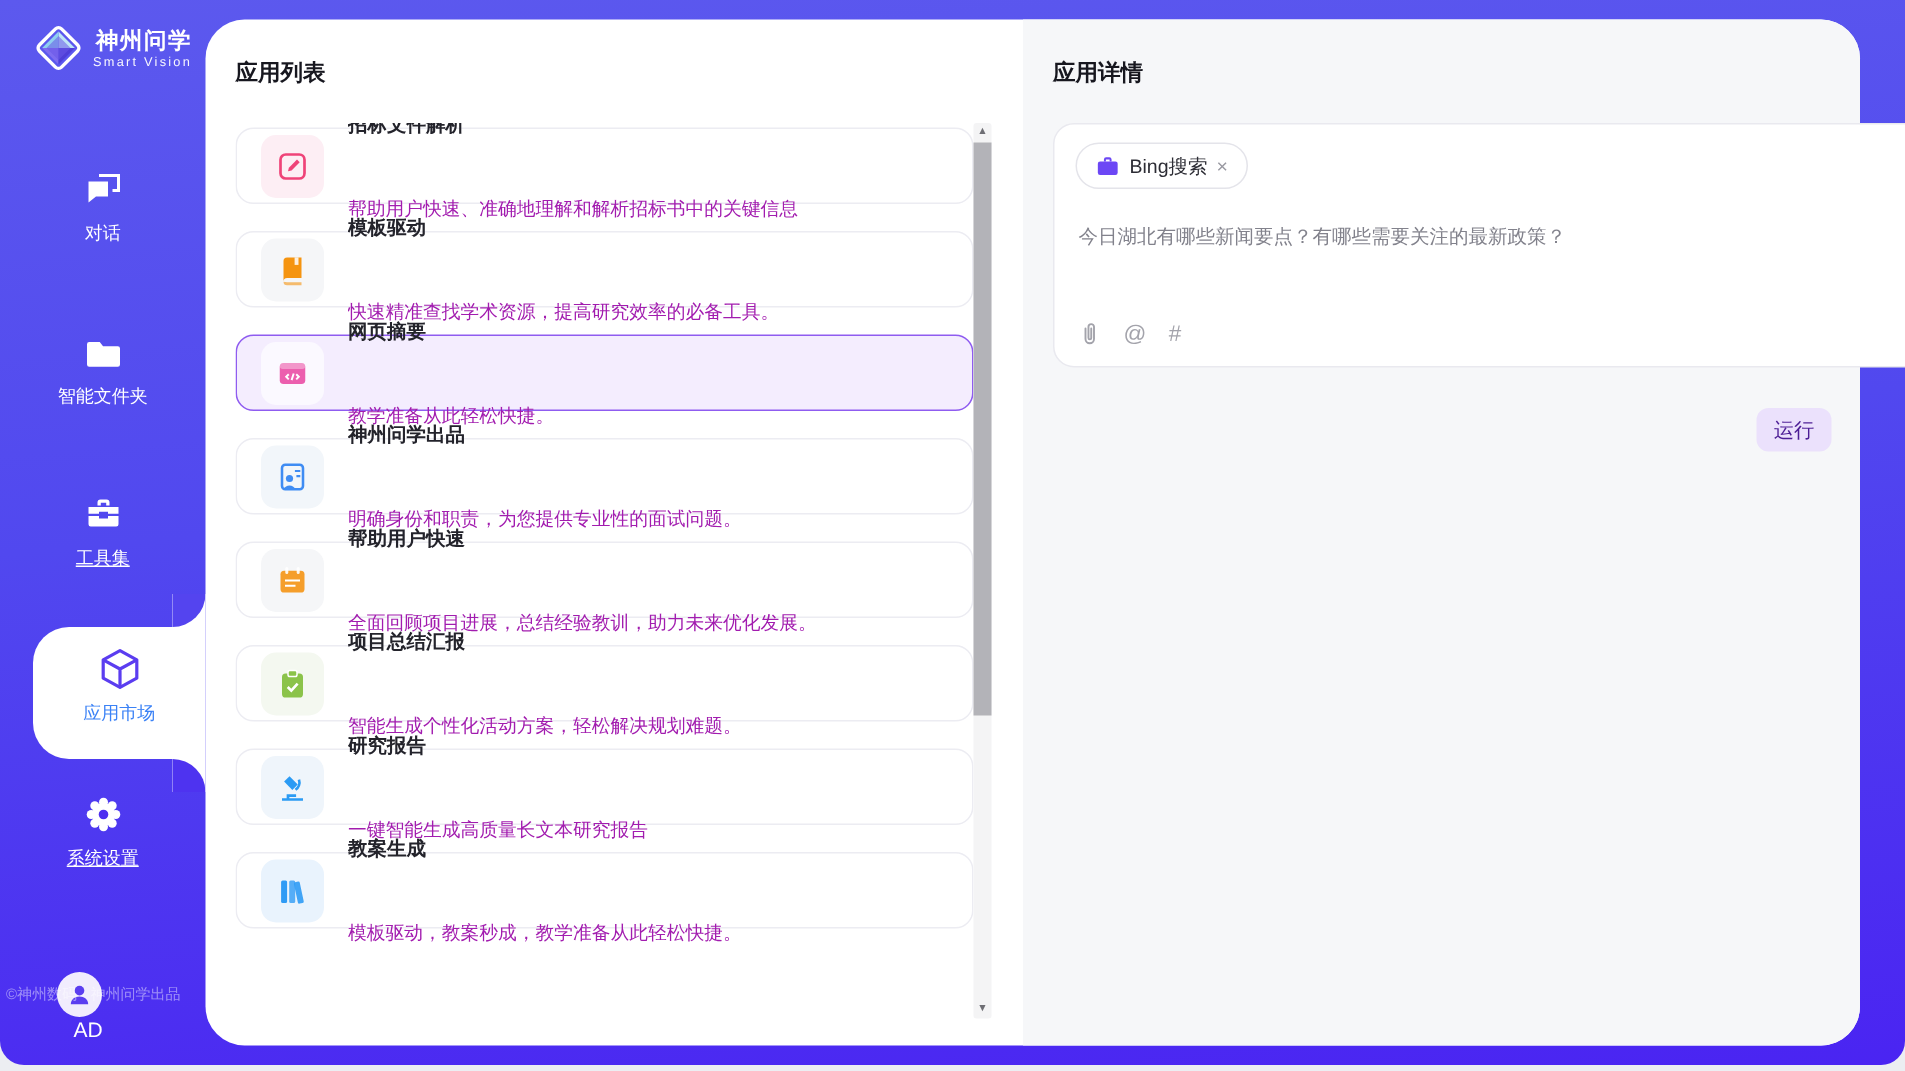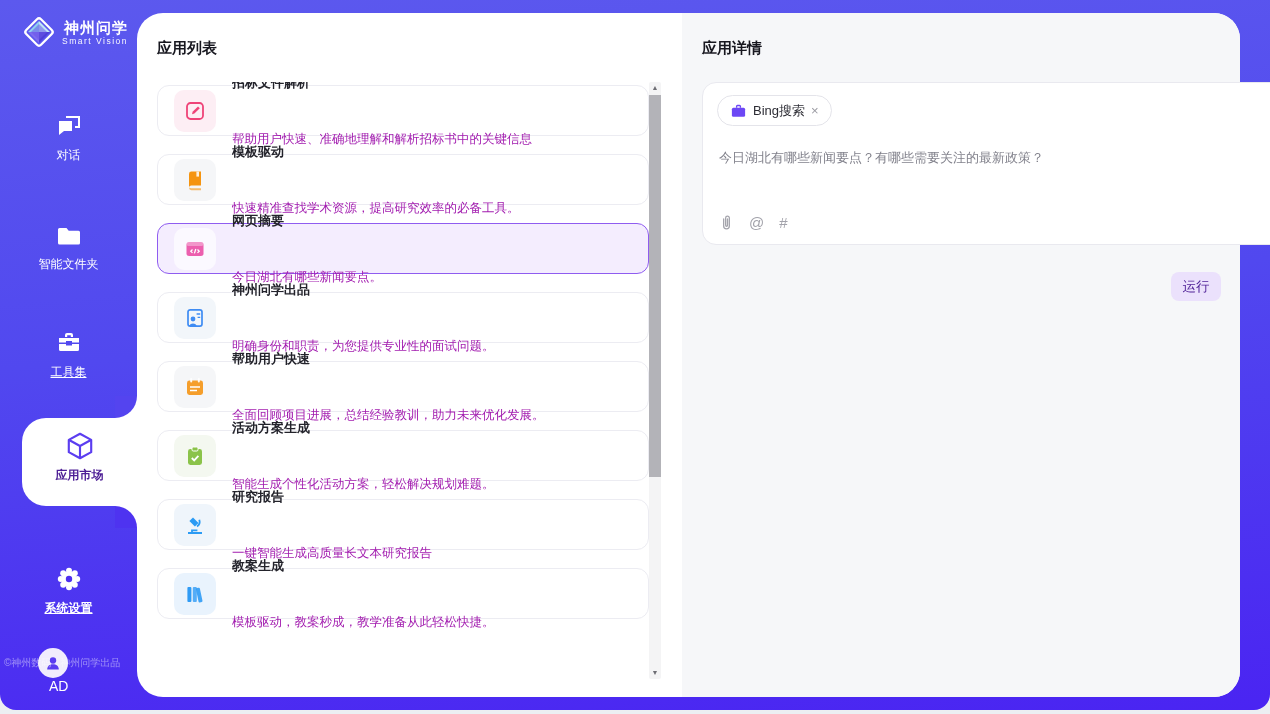--- a/index.html
+++ b/index.html
@@ -20,21 +20,21 @@
   .logo-sub { font-size:8.5px; letter-spacing:1.5px; opacity:.95; }
 
   .nav-item { position:absolute; left:0; width:137px; text-align:center; color:#fff; cursor:pointer; }
   .nav-item svg { display:block; margin:0 auto 7px; }
   .nav-label { font-size:12px; color:#fff; }
   .nav-label.underlined { text-decoration:underline; }
 
   .sel-bubble { position:absolute; left:22px; top:418px; width:115px; height:88px;
     background:#fff; border-radius:24px 0 0 24px; text-align:center; cursor:pointer; }
   .sel-bubble svg { display:block; margin:12px auto 5px; }
-  .sel-label { font-size:12px; color:#4c1d95; font-weight:700; }
+  .sel-label { font-size:12px; color:#3b82f6; font-weight:400; }
   .corner { position:absolute; right:0; width:22px; height:22px; background:#fff; overflow:hidden; }
   .corner.top { top:396px; }
   .corner.bottom { top:506px; }
   .corner .inner { width:100%; height:100%; }
   .corner.top .inner { background:#5444ef; border-bottom-right-radius:22px; }
   .corner.bottom .inner { background:#4e33f0; border-top-right-radius:22px; }
 
   .user-row { position:absolute; left:38px; top:648px; display:flex; align-items:center; cursor:pointer;flex-direction:column; }
   .avatar { width:30px; height:30px; border-radius:50%; background:#f1ecfd;
     display:flex; align-items:center; justify-content:center; }
@@ -141,21 +141,21 @@
       <svg width="32" height="32" viewBox="0 0 30 30" fill="none" stroke="#5b3df0" stroke-width="2" stroke-linejoin="round">
         <path d="M15 3.5 25.5 9.25v11.5L15 26.5 4.5 20.75V9.25z"></path>
         <path d="M4.8 9.4 15 15l10.2-5.6M15 15v11"></path>
       </svg>
       <div class="sel-label">应用市场</div>
     </div>
     <div class="corner bottom">
         <div class="inner"></div>
       </div>
 
-    <div class="nav-item" style="top:565px;font-weight:bold;">
+    <div class="nav-item" style="top:529px;">
       <svg width="28" height="28" viewBox="0 0 28 28">
         <g fill="#fff">
           <circle cx="14" cy="14" r="7.5"></circle>
           <circle cx="22.2" cy="14" r="3"></circle>
             <circle cx="19.8" cy="19.8" r="3"></circle>
           <circle cx="14" cy="22.2" r="3"></circle>
             <circle cx="8.2" cy="19.8" r="3"></circle>
           <circle cx="5.8" cy="14" r="3"></circle>
             <circle cx="8.2" cy="8.2" r="3"></circle>
           <circle cx="14" cy="5.8" r="3"></circle>
@@ -214,21 +214,21 @@
   <div class="app-card selected">
     <div class="tile" style="background: rgb(251, 249, 255); color: rgb(236, 95, 174);">
               <svg width="22" height="22" viewBox="0 0 22 22" fill="currentColor">
                 <rect x="2.5" y="4" width="17" height="14" rx="2.5"></rect>
                 <rect x="2.5" y="4" width="17" height="4" rx="2" fill="#fff" opacity=".35"></rect>
                 <path d="M8.5 11.5 6.8 13.2l1.7 1.7M13.5 11.5l1.7 1.7-1.7 1.7M11.8 11l-1.4 4.4" stroke="#fff" stroke-width="1.3" fill="none"></path>
               </svg>
             </div>
     <div class="card-text">
       <div class="card-title">网页摘要</div>
-      <div class="card-desc">今日湖北有哪些新闻要点。</div>
+      <div class="card-desc">教学准备从此轻松快捷。</div>
     </div>
   </div>
 
   <div class="app-card">
     <div class="tile" style="background: rgb(242, 246, 250); color: rgb(63, 140, 243);">
               <svg width="22" height="22" viewBox="0 0 22 22" fill="currentColor">
                 <rect x="4" y="2.8" width="14" height="16.4" rx="2.2" fill="none" stroke="currentColor" stroke-width="1.7"></rect>
                 <circle cx="9" cy="12" r="2.4"></circle>
                 <path d="M5.2 19a4.2 4.2 0 0 1 7.6 0z"></path>
                 <path d="M12.6 7h3.6M13.6 10.4h2.6" stroke="currentColor" stroke-width="1.4"></path>
@@ -257,21 +257,21 @@
 
   <div class="app-card">
     <div class="tile" style="background: rgb(244, 248, 240); color: rgb(139, 195, 74);">
               <svg width="22" height="22" viewBox="0 0 22 22" fill="currentColor">
                 <rect x="4" y="4" width="14" height="16" rx="2.4"></rect>
                 <rect x="8" y="2" width="6" height="4" rx="1.2" fill="currentColor" stroke="#fff" stroke-width="1"></rect>
                 <path d="M7.8 13l2.4 2.4 4.2-4.6" stroke="#fff" stroke-width="1.8" fill="none"></path>
               </svg>
             </div>
     <div class="card-text">
-      <div class="card-title">活动方案生成</div>
+      <div class="card-title">项目总结汇报</div>
       <div class="card-desc">智能生成个性化活动方案，轻松解决规划难题。</div>
     </div>
   </div>
 
   <div class="app-card">
     <div class="tile" style="background: rgb(239, 245, 251); color: rgb(43, 155, 244);">
               <svg width="22" height="22" viewBox="0 0 22 22" fill="none" stroke="currentColor" stroke-width="1.8">
                 <path d="M9 3.5 14.5 9l-3.6 3.6L5.4 7z" fill="currentColor" stroke="none"></path>
                 <path d="M13 12.5a6 6 0 0 0 2.3-6.8"></path>
                 <path d="M4 19h14M8 19v-2.6h5.4"></path>

